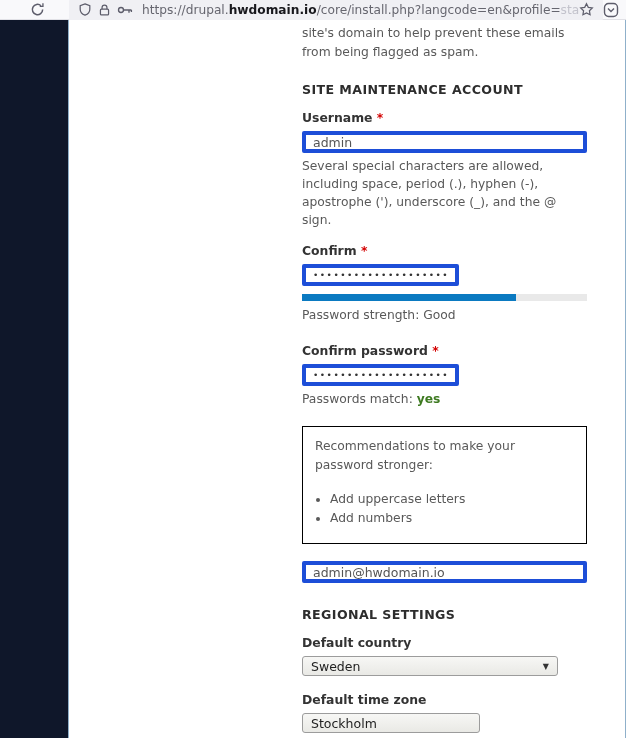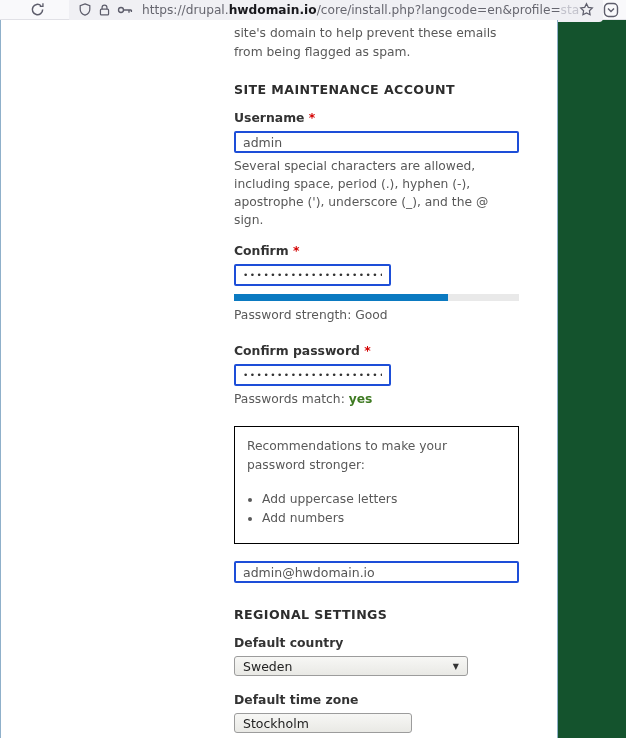--- a/index.html
+++ b/index.html
@@ -22,41 +22,41 @@
     font-size:12.2px; color:#66666f;
   }
   .url-bar .sep{ width:6px; }
   .url-text{ margin-left:9px; white-space:nowrap; overflow:hidden; flex:1; }
   .url-domain{ font-weight:bold; color:#18181d; }
   .url-tail{ color:#c3c3cc; }
   .star{ margin-left:auto; }
   .pocket{ margin-left:auto; margin-right:16px; }
   
   .page{
-    height:718px; background:#14532d; display:flex; justify-content:flex-start;
+    height:718px; background:#0f172a; display:flex; justify-content:flex-end;
   }
   .card{
     width:558px; background:#ffffff; height:100%;
     border-left:1px solid #8fb0ca; border-right:1px solid #8fb0ca;
     padding:4px 38px 0 233px;
   }
   .content{ width:285px; }
   .help{ color:#595959; font-size:12.3px; line-height:19px; margin:0; }
   .section-h{
     font-size:12.6px; font-weight:bold; color:#2d2d2d; letter-spacing:0.4px;
     margin:20px 0 13px;
   }
   .field{ margin:0 0 14px; }
   .field-label{
     display:block; font-weight:bold; font-size:12.4px; color:#333;
     margin:4px 0 6px;
   }
   .req{ color:#d40000; font-weight:bold; }
   .text-input{
-    display:block; width:100%; height:22px; border:2px solid #1d4ed8;
+    display:block; width:100%; height:22px; border:4px solid #1d4ed8;
     border-radius:2px; padding:0 7px; font-size:12.5px; color:#555;
     background:#fff; font-family:"DejaVu Sans","Liberation Sans",sans-serif;
     outline:none;
   }
   .pw{ width:157px; font-size:9px; letter-spacing:1.5px; color:#333; }
   .strength-bar{ width:285px; height:7px; background:#e9e9e9; margin:8px 0 5px; }
   .strength-fill{ height:100%; background:#0b7ac1; }
   .small-note{ font-size:12.3px; color:#595959; line-height:18px; margin:4px 0 0; }
   .match-yes{ font-weight:bold; color:#3e7a21; }
   .reco-box{
@@ -65,21 +65,21 @@
   }
   .reco-box ul{ margin:15px 0 0; padding-left:15px; }
   .reco-box li{ line-height:19px; }
   .select-box{
     display:flex; align-items:center; justify-content:space-between;
     height:20px; border:1px solid #9c9c9c; border-radius:3px;
     background:linear-gradient(#f7f7f5,#e9e9e5); padding:0 8px;
     font-size:12.5px; color:#222;
   }
   .select-box .arrow{ font-size:8px; color:#333; }
-  .sel-country{ width:234px; }
+  .sel-country{ width:256px; }
   .sel-timezone{ width:178px; }
   svg{ display:block; }
 </style>
 </head>
 <body>
 
 <div class="browser-bar">
   <span class="toolbar-icon reload">
     <svg width="15" height="15" viewBox="0 0 16 16" fill="none" stroke="#5d5d6b" stroke-width="1.6">
       <path d="M13.5 8a5.5 5.5 0 1 1-1.8-4.07"></path>

